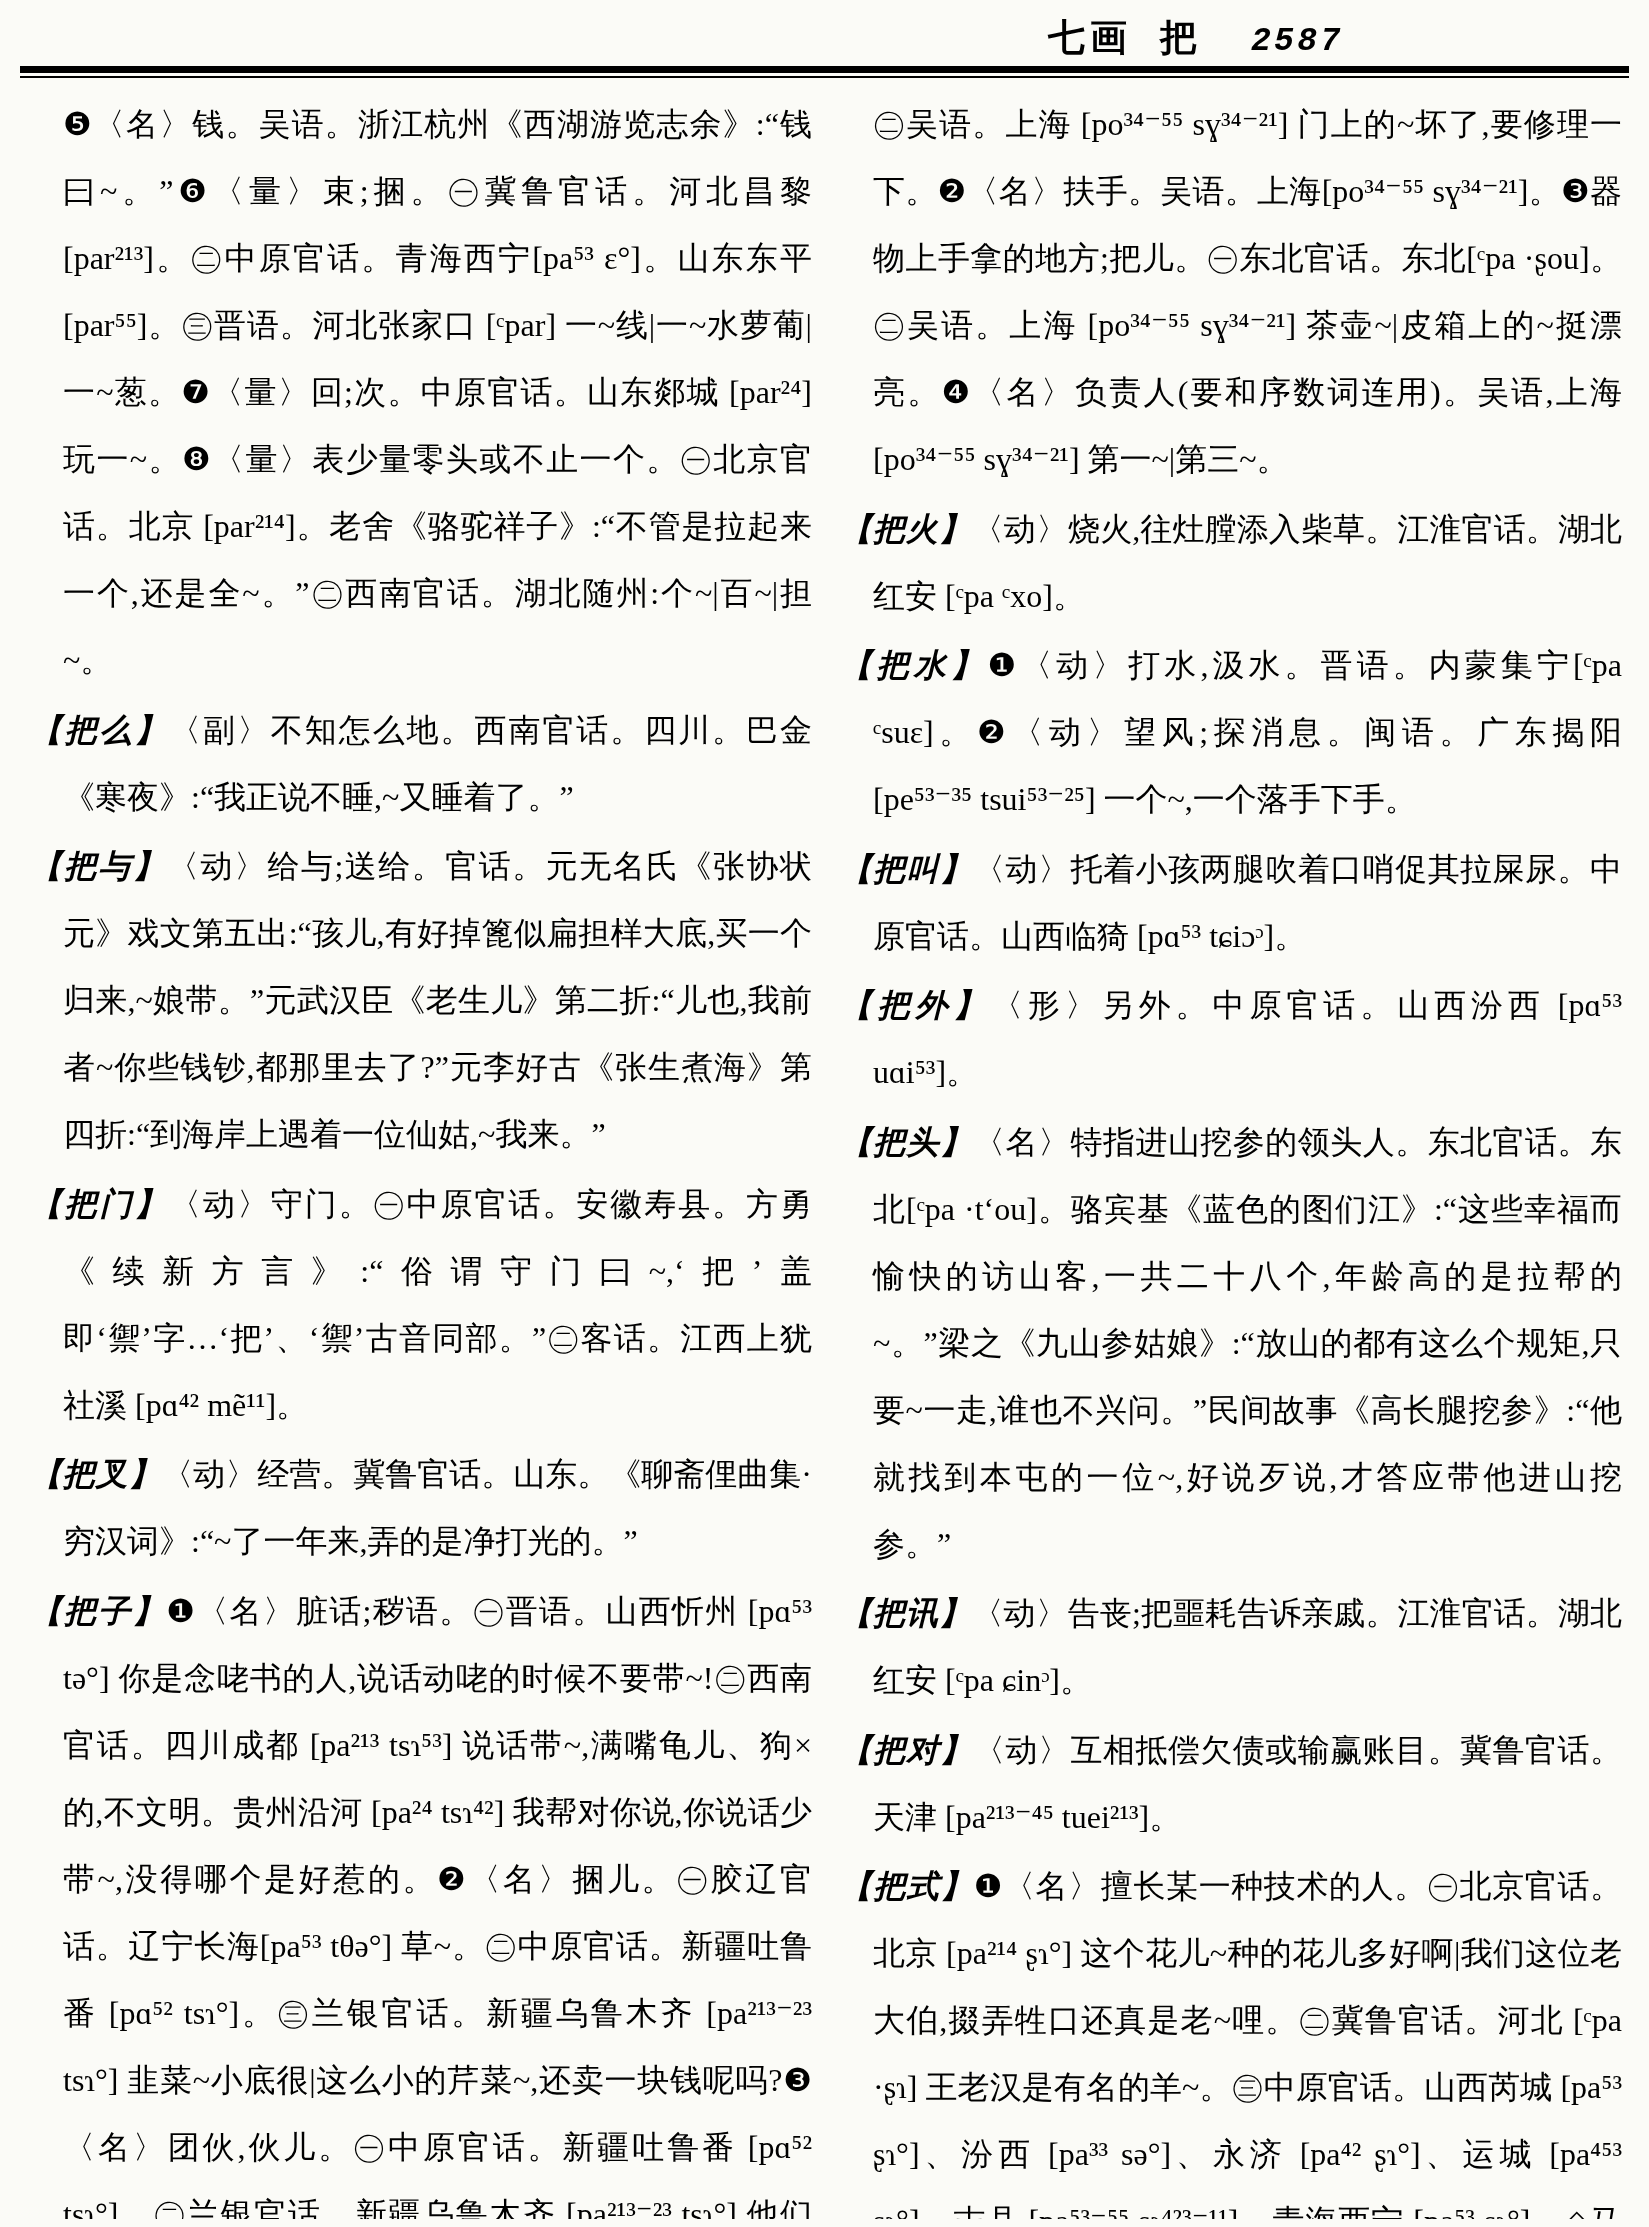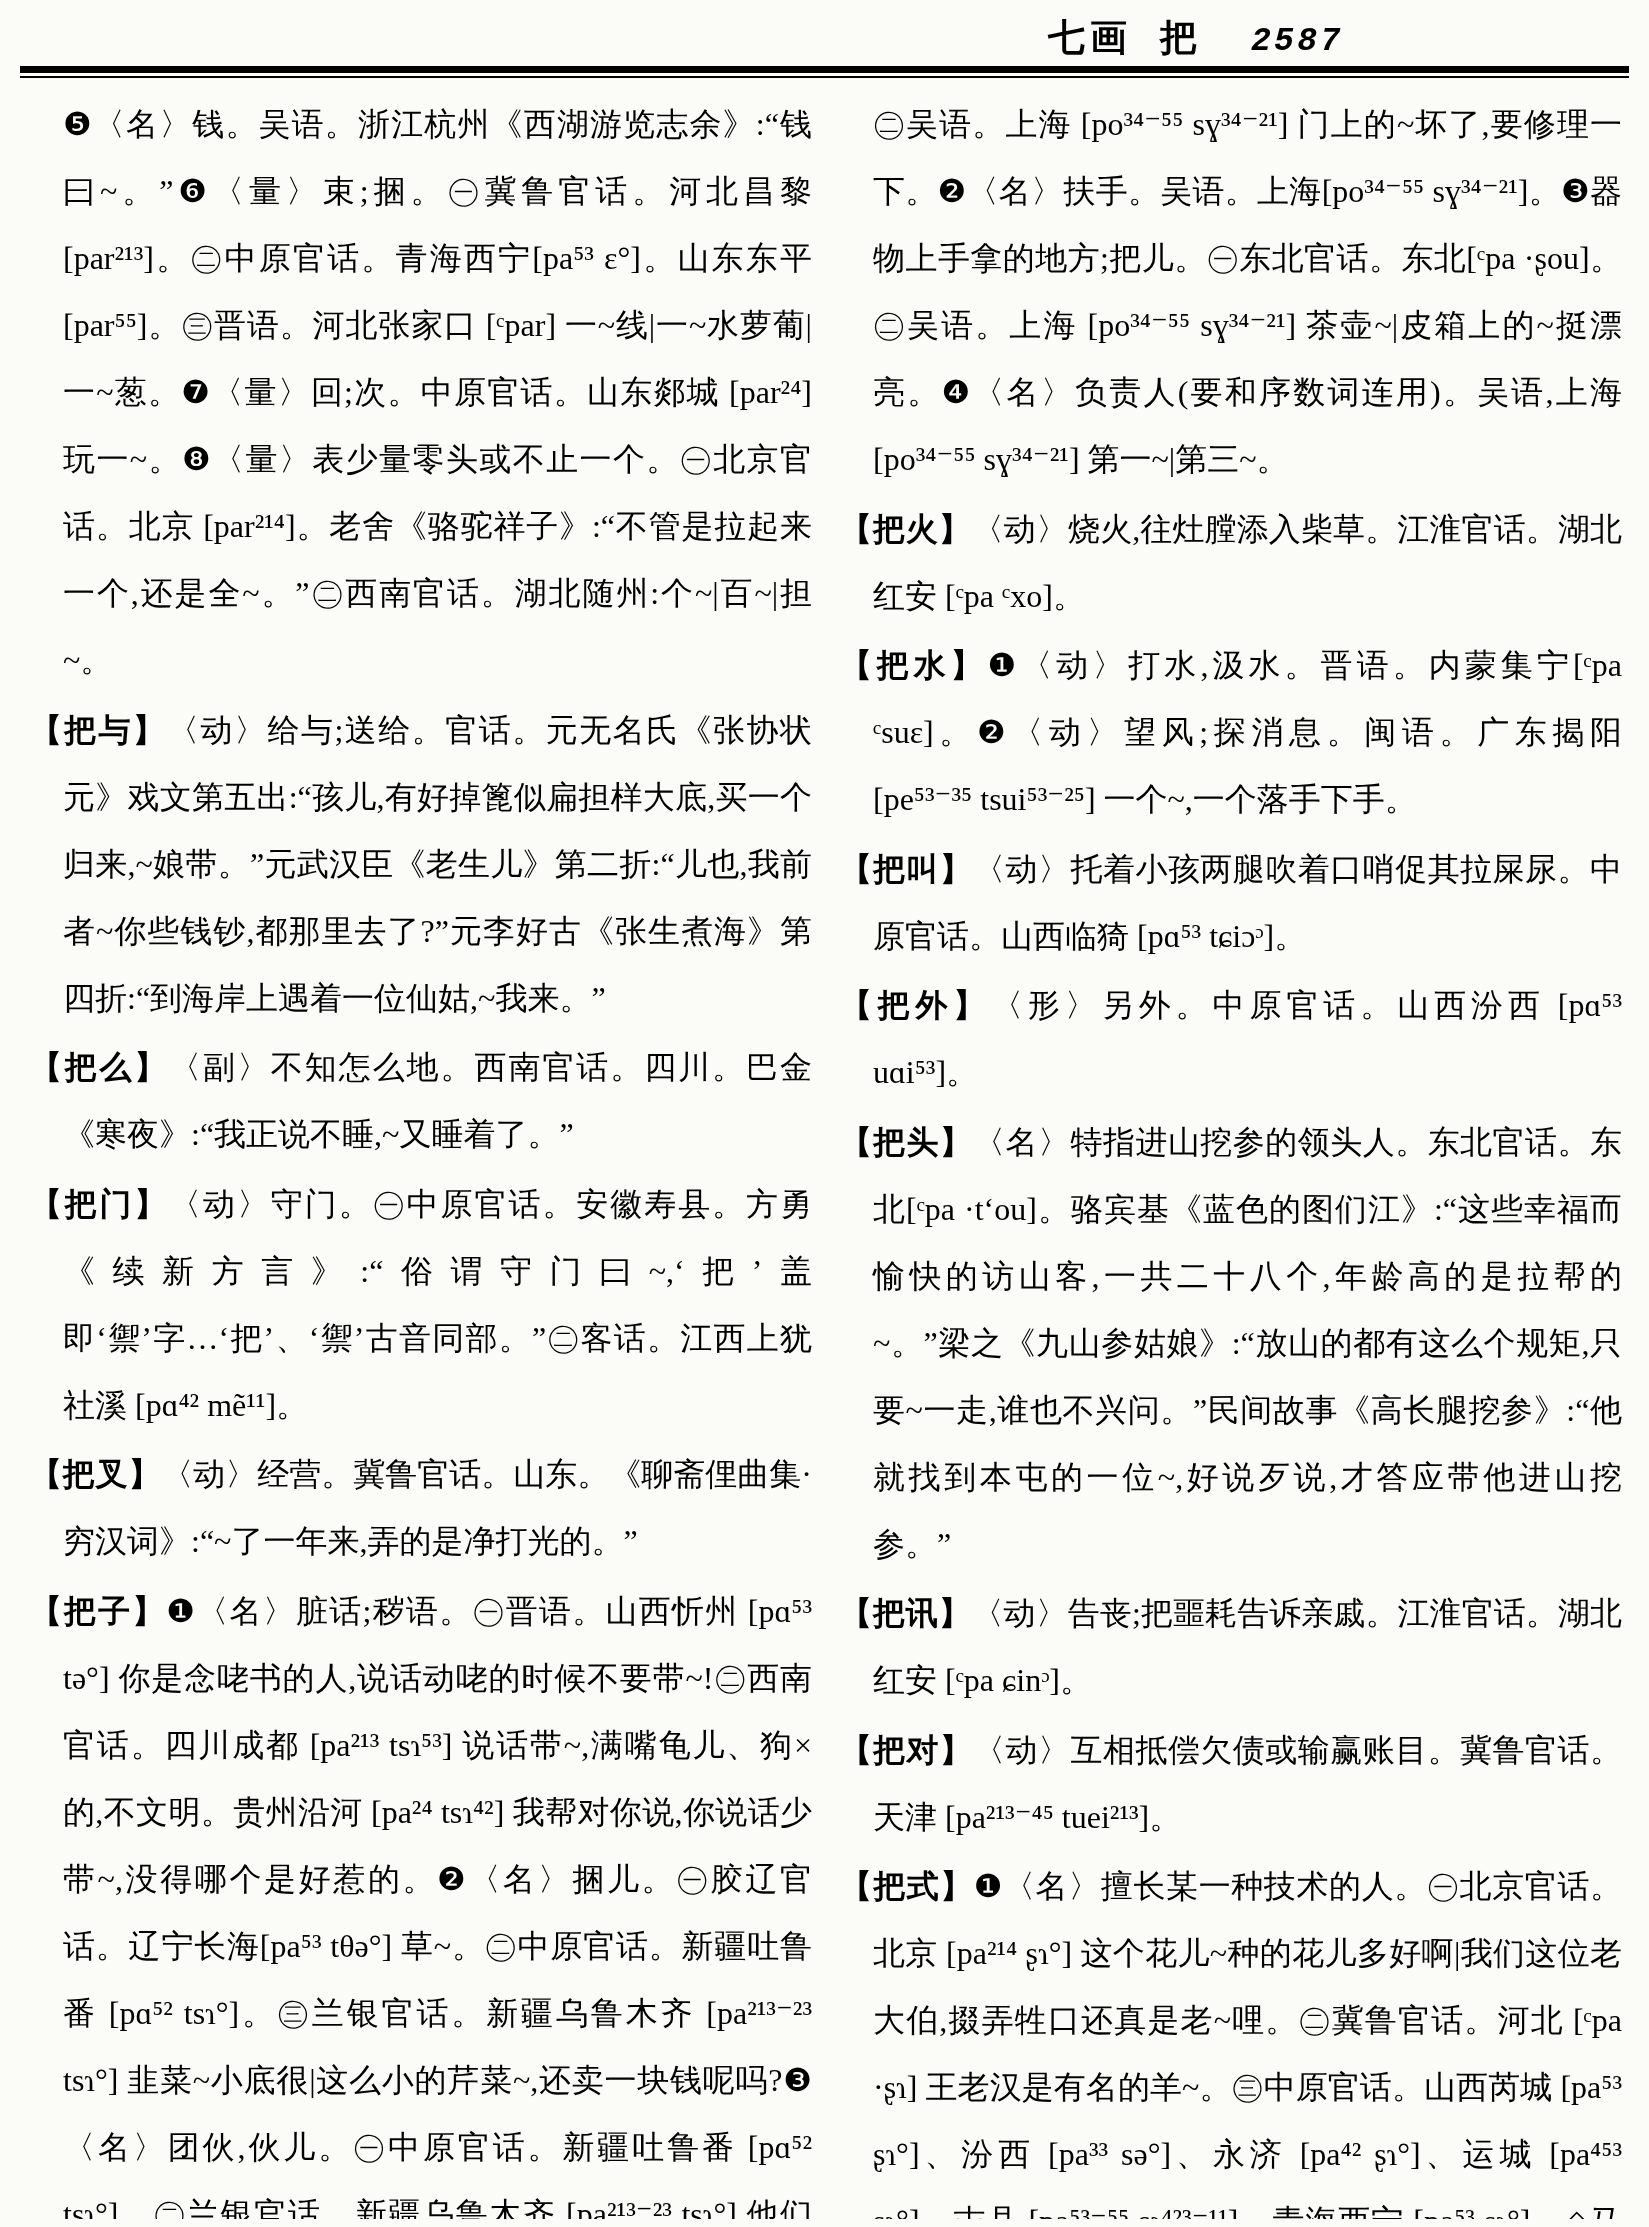--- a/index.html
+++ b/index.html
@@ -24,21 +24,21 @@
   .col{
     position:absolute;top:91px;width:782px;height:2128px;
     font-size:32px;line-height:67px;
     text-align:justify;overflow:hidden;
   }
   .col-left{left:30px;}
   .col-right{left:840px;}
   .col p{margin:0 0 2.5px 0;}
   .entry{padding-left:33px;text-indent:-33px;}
   .cont{padding-left:33px;text-indent:0;}
-  .hw{font-weight:bold;letter-spacing:0.8px;}
+  .hw{font-weight:bold;letter-spacing:0.8px;font-style:italic;}
 </style>
 </head>
 <body>
 
 <div class="page">
 
   <div class="header-area">
     <div class="header-group">
       <span class="header-section">七画</span>
       <span class="header-char">把</span>
@@ -46,22 +46,22 @@
     </div>
   </div>
 
   <div class="rule">
     <div class="rule-thick"></div>
     <div class="rule-thin"></div>
   </div>
 
   <div class="col col-left" id="col-left">
       <p class="cont"><span>❺〈名〉钱。吴语。浙江杭州《西湖游览志余》:“钱曰~。”❻〈量〉束;捆。㊀冀鲁官话。河北昌黎 [par²¹³]。㊁中原官话。青海西宁[pa⁵³ ɛ°]。山东东平[par⁵⁵]。㊂晋语。河北张家口 [ᶜpar] 一~线|一~水萝葡|一~葱。❼〈量〉回;次。中原官话。山东郯城 [par²⁴] 玩一~。❽〈量〉表少量零头或不止一个。㊀北京官话。北京 [par²¹⁴]。老舍《骆驼祥子》:“不管是拉起来一个,还是全~。”㊁西南官话。湖北随州:个~|百~|担~。</span></p>
+      <p class="entry"><b class="hw">【把么】</b><span>〈副〉不知怎么地。西南官话。四川。巴金《寒夜》:“我正说不睡,~又睡着了。”</span></p>
       <p class="entry"><b class="hw">【把与】</b><span>〈动〉给与;送给。官话。元无名氏《张协状元》戏文第五出:“孩儿,有好掉篦似扁担样大底,买一个归来,~娘带。”元武汉臣《老生儿》第二折:“儿也,我前者~你些钱钞,都那里去了?”元李好古《张生煮海》第四折:“到海岸上遇着一位仙姑,~我来。”</span></p>
-      <p class="entry"><b class="hw">【把么】</b><span>〈副〉不知怎么地。西南官话。四川。巴金《寒夜》:“我正说不睡,~又睡着了。”</span></p>
       <p class="entry"><b class="hw">【把门】</b><span>〈动〉守门。㊀中原官话。安徽寿县。方勇《续新方言》:“俗谓守门曰~,‘把’盖即‘禦’字…‘把’、‘禦’古音同部。”㊁客话。江西上犹社溪 [pɑ⁴² mẽ¹¹]。</span></p>
       <p class="entry"><b class="hw">【把叉】</b><span>〈动〉经营。冀鲁官话。山东。《聊斋俚曲集·穷汉词》:“~了一年来,弄的是净打光的。”</span></p>
       <p class="entry"><b class="hw">【把子】</b><span>❶〈名〉脏话;秽语。㊀晋语。山西忻州 [pɑ⁵³ tə°] 你是念咾书的人,说话动咾的时候不要带~!㊁西南官话。四川成都 [pa²¹³ tsɿ⁵³] 说话带~,满嘴龟儿、狗×的,不文明。贵州沿河 [pa²⁴ tsɿ⁴²] 我帮对你说,你说话少带~,没得哪个是好惹的。❷〈名〉捆儿。㊀胶辽官话。辽宁长海[pa⁵³ tθə°] 草~。㊁中原官话。新疆吐鲁番 [pɑ⁵² tsɿ°]。㊂兰银官话。新疆乌鲁木齐 [pa²¹³⁻²³ tsɿ°] 韭菜~小底很|这么小的芹菜~,还卖一块钱呢吗?❸〈名〉团伙,伙儿。㊀中原官话。新疆吐鲁番 [pɑ⁵² tsɿ°]。㊁兰银官话。新疆乌鲁木齐 [pa²¹³⁻²³ tsɿ°] 他们几个人都是~底,你再耍恁。❹〈名〉柄。晋语。陕西北部。秧歌剧《刘顺清》第一场:“张老汉:‘对,回啦,我也去修镢头~去。’”❺〈名〉扫床铺的苕帚。中原官话。河南项城[ᶜpa ·tsɿ]。❻〈动〉撒谎。西南官话。四川成都[pa²¹³ tsɿ⁵³]。刘俊民《新的旅程》:“要扯~,到扯谎坝去嘛。”❼〈动〉以为,认为。西南官话。湖北随州。❽〈量〉束(只用于挂面)。晋语。山西忻州[pɑ³¹³⁻⁴² tə°] 锅儿下咾两~挂面。</span></p>
       <p class="entry"><b class="hw">【把牛】</b><span>〈动〉合伙。中原官话。河南。《歧路灯》第二四回:“他原不会,不必强他。俺两个~罢。”</span></p>
       <p class="entry"><b class="hw">【把手】</b><span>❶〈名〉拉手。㊀东北官话。东北[ᶜpa ·ʂor]。</span></p>
     </div>
   <div class="col col-right" id="col-right">
       <p class="cont"><span>㊁吴语。上海 [po³⁴⁻⁵⁵ sɣ³⁴⁻²¹] 门上的~坏了,要修理一下。❷〈名〉扶手。吴语。上海[po³⁴⁻⁵⁵ sɣ³⁴⁻²¹]。❸器物上手拿的地方;把儿。㊀东北官话。东北[ᶜpa ·ʂou]。㊁吴语。上海 [po³⁴⁻⁵⁵ sɣ³⁴⁻²¹] 茶壶~|皮箱上的~挺漂亮。❹〈名〉负责人(要和序数词连用)。吴语,上海 [po³⁴⁻⁵⁵ sɣ³⁴⁻²¹] 第一~|第三~。</span></p>
       <p class="entry"><b class="hw">【把火】</b><span>〈动〉烧火,往灶膛添入柴草。江淮官话。湖北红安 [ᶜpa ᶜxo]。</span></p>
       <p class="entry"><b class="hw">【把水】</b><span>❶〈动〉打水,汲水。晋语。内蒙集宁[ᶜpa ᶜsuɛ]。❷〈动〉望风;探消息。闽语。广东揭阳 [pe⁵³⁻³⁵ tsui⁵³⁻²⁵] 一个~,一个落手下手。</span></p>

